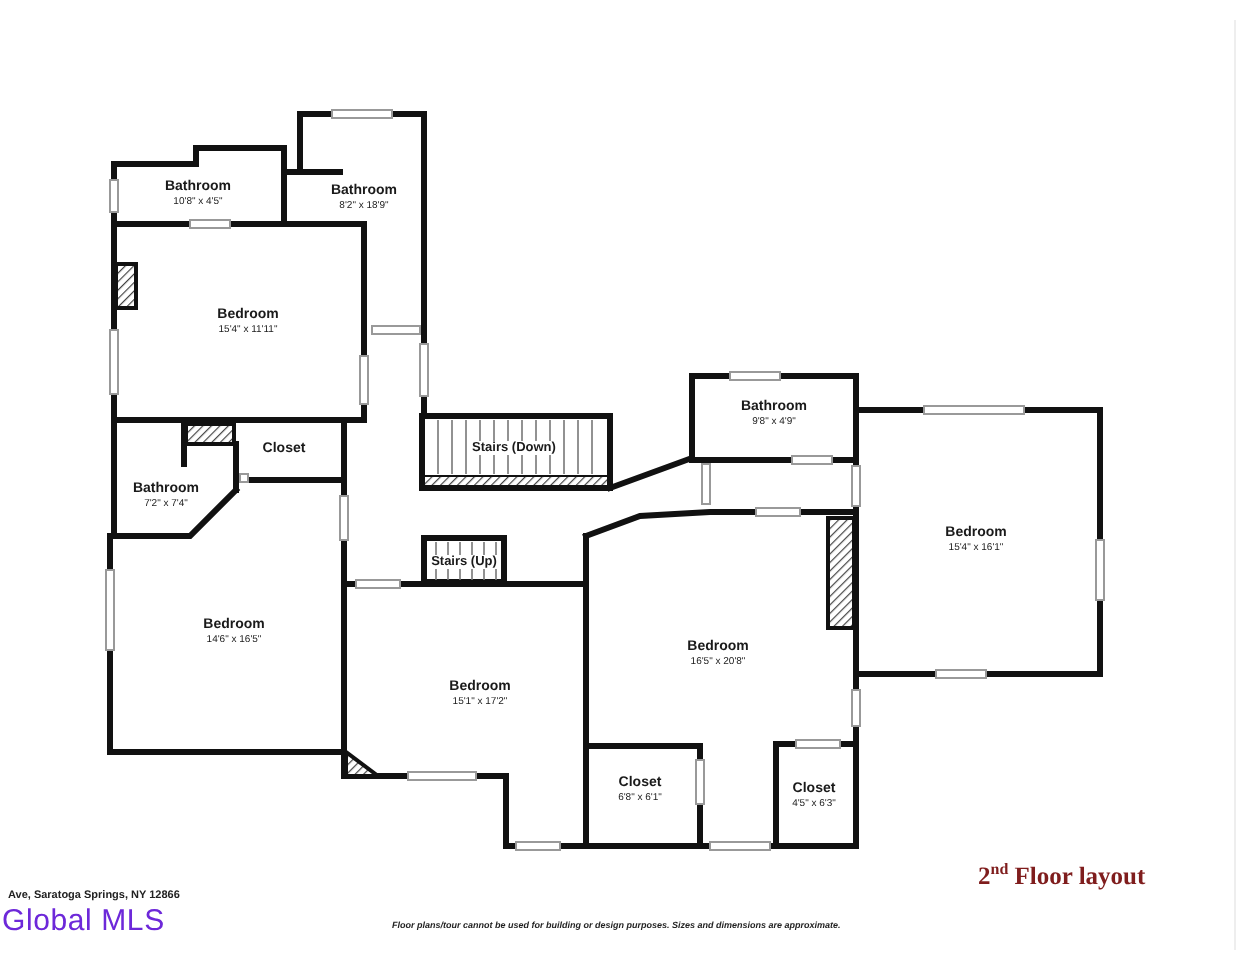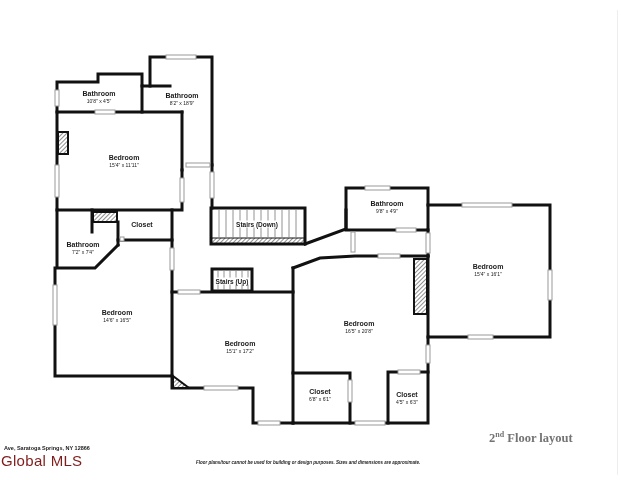--- a/index.html
+++ b/index.html
@@ -2,24 +2,24 @@
 <html><head>
 <meta charset="utf-8">
 <style>
   html, body { margin: 0; padding: 0; background: #ffffff; }
   body { width: 621px; height: 480px; position: relative; overflow: hidden; font-family: "Liberation Sans", sans-serif; }
   #plan { position: absolute; left: 0; top: 0; }
   .room-label { position: absolute; text-align: center; transform: translate(-50%, -50%); color: #1a1a1a; white-space: nowrap; }
   .room-name { font-size: 7px; font-weight: bold; display: block; line-height: 8px; }
   .room-dim { font-size: 5px; display: block; line-height: 6px; }
   .stairs-label { font-size: 6.5px; font-weight: bold; }
-  .title { position: absolute; left: 489px; top: 430px; font-family: "Liberation Serif", serif; font-weight: bold; font-size: 12.5px; color: #737373; white-space: nowrap; }
+  .title { position: absolute; left: 489px; top: 430px; font-family: "Liberation Serif", serif; font-weight: bold; font-size: 12.5px; color: #7f1d1d; white-space: nowrap; }
   .title sup { font-size: 8px; }
   .address { position: absolute; left: 4px; top: 445px; font-size: 5.5px; font-weight: bold; color: #222; white-space: nowrap; }
-  .mls { position: absolute; left: 1px; top: 452px; font-size: 15px; color: #7f1d1d; letter-spacing: 0.3px; font-weight: 300; white-space: nowrap; }
+  .mls { position: absolute; left: 1px; top: 452px; font-size: 15px; color: #6d28d9; letter-spacing: 0.3px; font-weight: 300; white-space: nowrap; }
   .disclaimer { position: absolute; left: 196px; top: 460px; font-size: 4.5px; font-style: italic; font-weight: bold; color: #222; white-space: nowrap; }
   .edge-line { position: absolute; left: 617px; top: 10px; width: 1px; height: 465px; background: #eeeeee; }
 </style>
 </head>
 <body>
 
 <svg id="plan" width="621" height="480" viewBox="0 0 621 480" xmlns="http://www.w3.org/2000/svg">
   <defs>
     <pattern id="hatch" patternUnits="userSpaceOnUse" width="3" height="3" patternTransform="rotate(45)">
       <rect width="3" height="3" fill="#ffffff"></rect>

